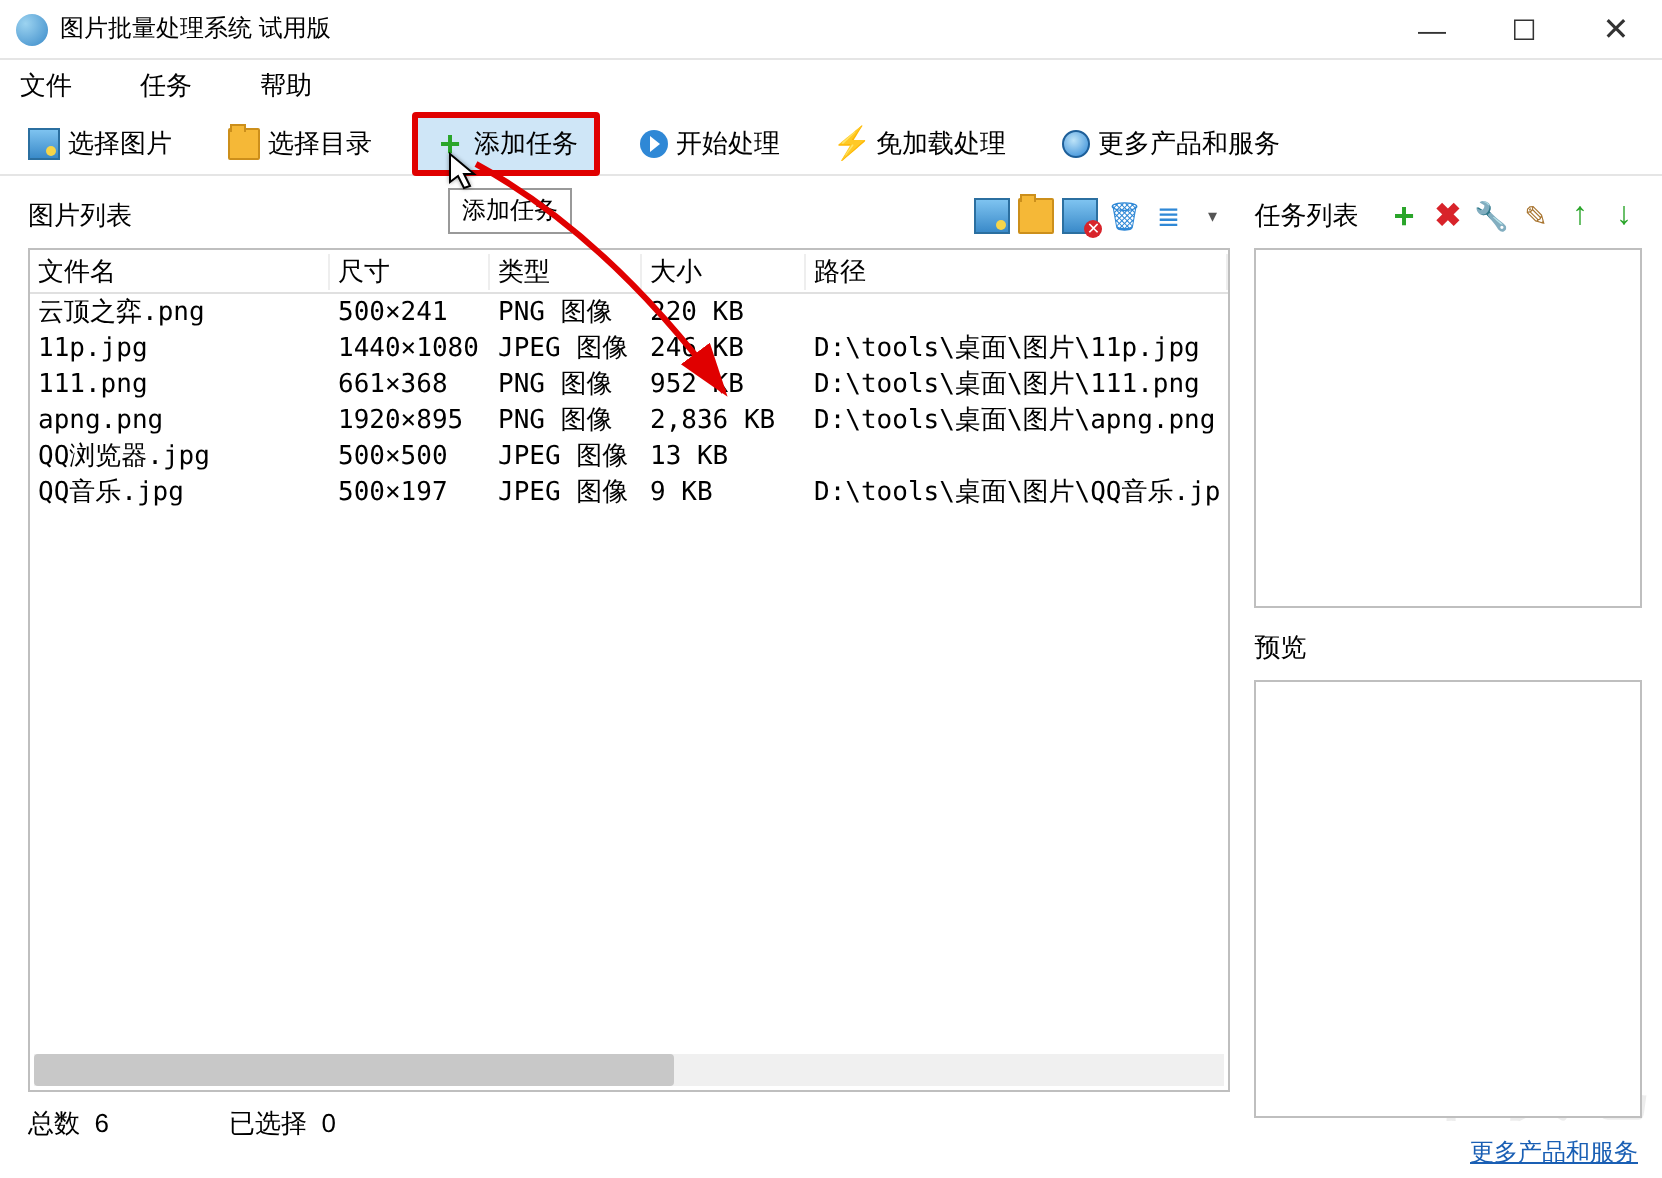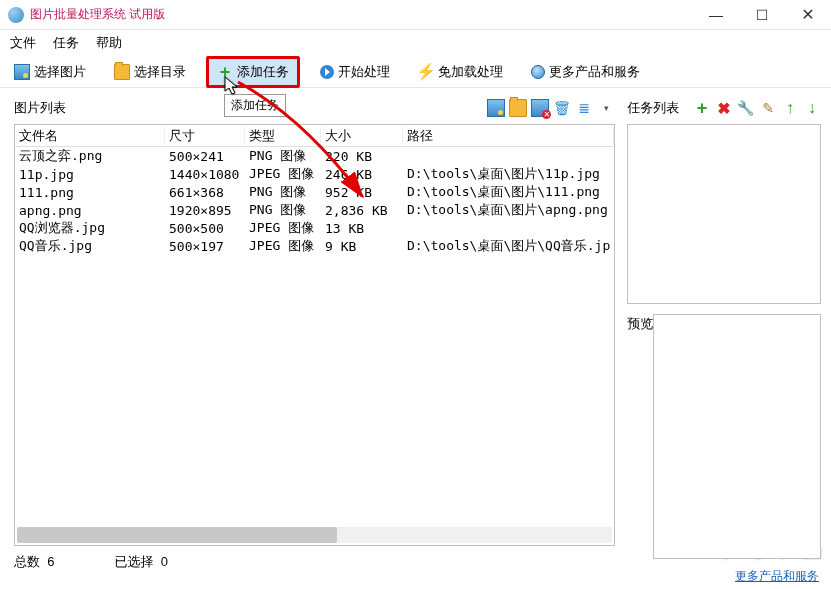--- a/index.html
+++ b/index.html
@@ -1,27 +1,27 @@
 <!DOCTYPE html>
 <html><head>
 <meta charset="utf-8">
 <style>
 * { box-sizing: border-box; margin: 0; padding: 0; }
 body { font-family: "Microsoft YaHei", SimSun, sans-serif; font-size: 12px; background: #fff; color: #000; width: 831px; height: 589px; overflow: hidden; position: relative; }
 
 
 .titlebar { height: 30px; display: flex; align-items: center; padding: 0 0 0 8px; border-bottom: 1px solid #e5e5e5; background: #fff; }
 .titlebar .app-icon { width: 16px; height: 16px; border-radius: 50%; background: radial-gradient(circle at 30% 30%, #9cd3f0, #3a8ac9); margin-right: 6px; }
-.titlebar .title { flex: 1; color: #be185d; }
+.titlebar .title { flex: 1; color: #000000; }
 .winbtns { display: flex; height: 100%; }
 .winbtn { width: 46px; display: flex; align-items: center; justify-content: center; font-size: 14px; color: #333; }
 .winbtn.close { font-size: 16px; }
 
 
-.menubar { height: 26px; display: flex; align-items: center; padding: 0 10px; gap: 17px; font-size: 13px; }
+.menubar { height: 26px; display: flex; align-items: center; padding: 0 10px; gap: 34px; font-size: 13px; }
 .menubar span { color: #000; }
 
 
 .toolbar { height: 32px; display: flex; align-items: center; padding: 0 6px; gap: 12px; border-bottom: 1px solid #e5e5e5; }
 .tbtn { display: flex; align-items: center; padding: 4px 8px; gap: 4px; font-size: 13px; border-radius: 2px; }
 .tbtn.highlight { border: 3px solid #e00000; background: #cfe6f7; position: relative; }
 .ticon { width: 16px; height: 16px; display: inline-flex; align-items: center; justify-content: center; }
 
 .icon-image { background: linear-gradient(#7ec3f0,#3a8ac9); border: 1px solid #2b6fa0; position: relative; }
 .icon-image::after { content: ""; position: absolute; right: 1px; bottom: 1px; width: 5px; height: 5px; background: #f6d54a; border-radius: 50%; }
@@ -217,21 +217,21 @@
           <span class="ticon icon-plus">+</span>
           <span class="ticon icon-red-x">✖</span>
           <span class="ticon icon-wrench">🔧</span>
           <span class="ticon icon-brush">✎</span>
           <span class="ticon icon-up">↑</span>
           <span class="ticon icon-down">↓</span>
         </div>
       </div>
       <div class="tasklist-box"></div>
     </div>
-    <div style="display:flex;flex-direction:row;flex:1;">
+    <div style="display:flex;flex-direction:column;flex:1;">
       <div class="panel-header">
         <span>预览</span>
       </div>
       <div class="preview-box"></div>
     </div>
   </div>
 </div>
 
 <svg class="arrow" width="150" height="130">
   <defs>

